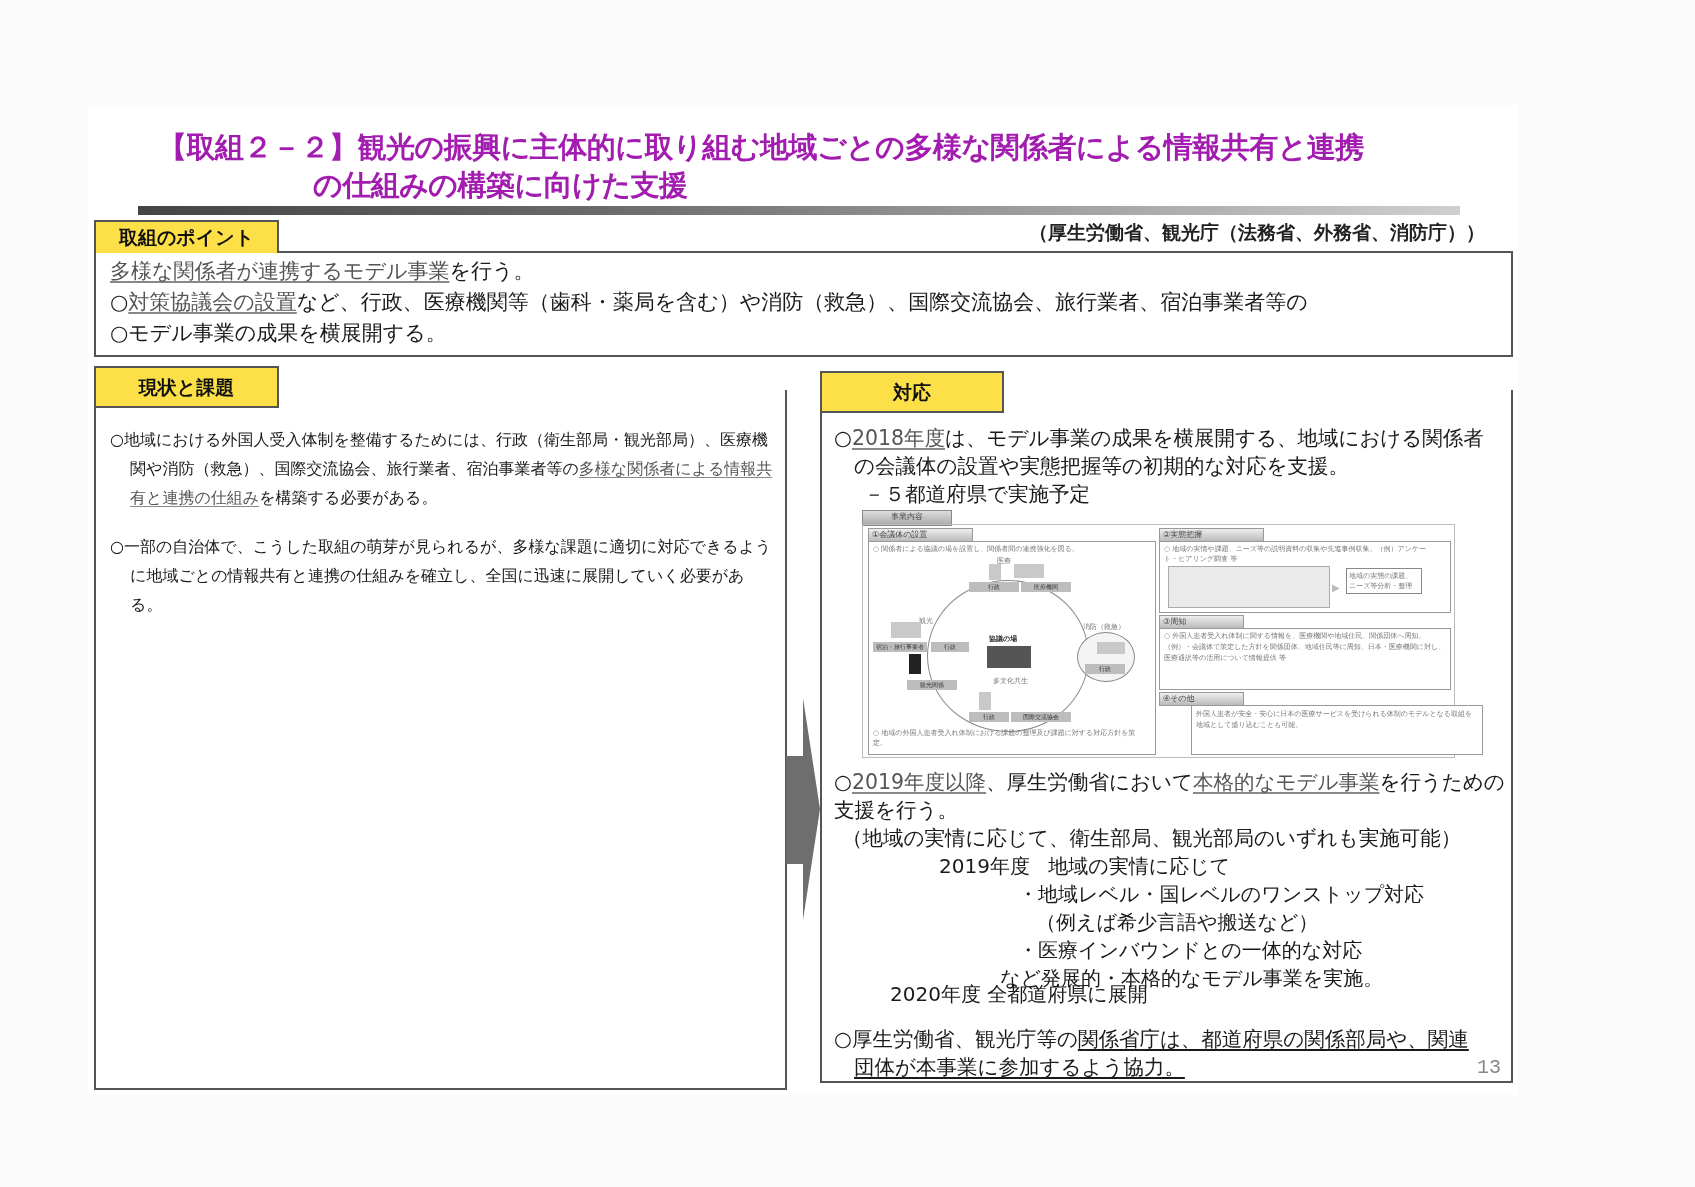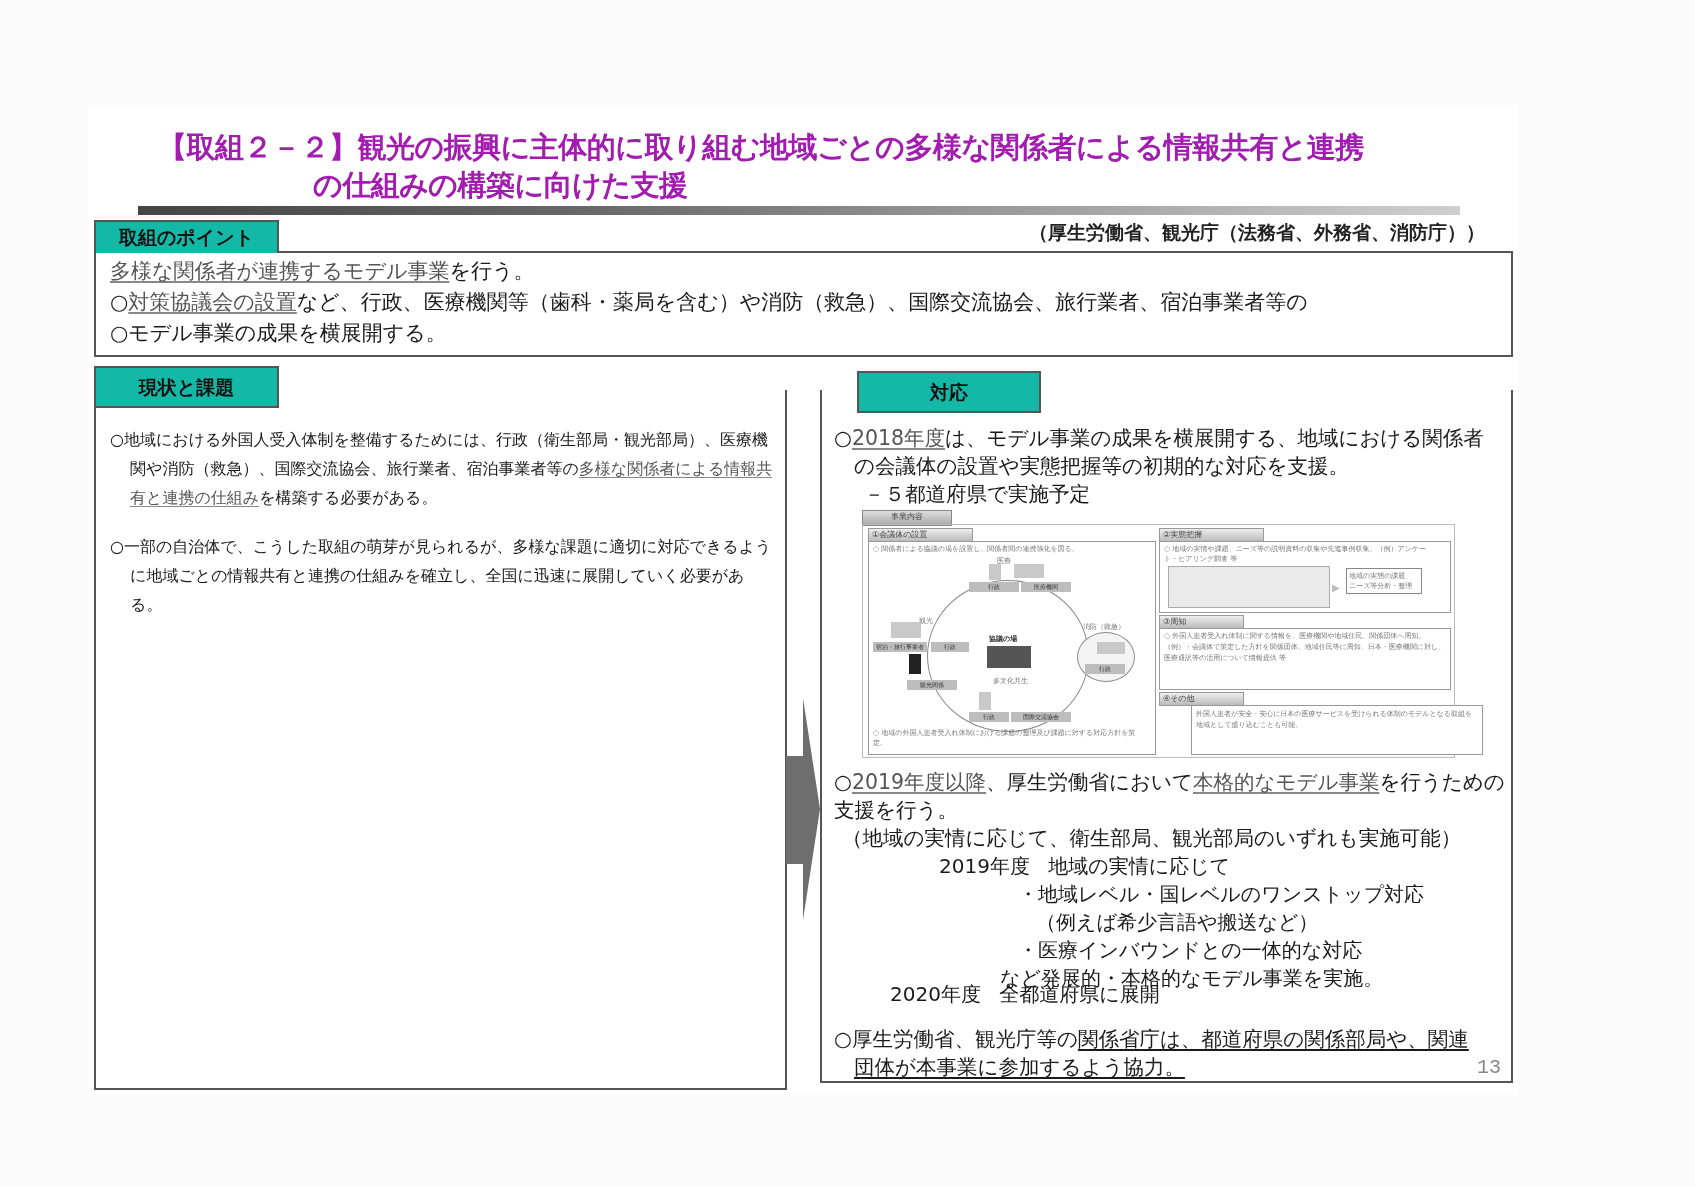--- a/index.html
+++ b/index.html
@@ -13,21 +13,21 @@
     position:absolute; left:158px; top:128px; width:1320px;
     font-size:29px; font-weight:bold; line-height:38px; letter-spacing:-0.5px; color:#a21caf;
   }
   .title .l2 { display:block; padding-left:155px; }
   .gbar {
     position:absolute; left:138px; top:206px; width:1322px; height:9px;
     background:linear-gradient(to right,#444 0%,#6a6a6a 35%,#9a9a9a 65%,#cfcfcf 100%);
   }
   .source { position:absolute; right:210px; top:220px; font-size:19px; font-weight:bold; color:#222; }
   .tab {
-    position:absolute; background:#14b8a6; border:2px solid #555; border-bottom:none;
+    position:absolute; background:#fde047; border:2px solid #555; border-bottom:none;
     font-weight:bold; font-size:19px; text-align:center; color:#111; z-index:2;
   }
   .box { position:absolute; border:2px solid #555; background:#fff; }
   .hline { position:absolute; height:2px; background:#555; }
   .txt { font-size:21px; line-height:31px; color:#1a1a1a; }
   .u { text-decoration:underline; text-decoration-color:#888; color:#555; text-underline-offset:3px; }
   .ud { text-decoration:underline; text-underline-offset:3px; }
   .p { margin:0; }
   .pnum { position:absolute; right:0; bottom:0; font-size:20px; color:#888; }
 
@@ -74,21 +74,21 @@
   <div class="txt" style="position:absolute; left:14px; top:35px; width:665px; font-size:16px; line-height:29px;">
     <p class="p" style="padding-left:20px; text-indent:-20px;"><span>○地域における外国人受入体制を整備するためには、行政（衛生部局・観光部局）、医療機関や消防（救急）、国際交流協会、旅行業者、宿泊事業者等の</span><span class="u">多様な関係者による情報共有と連携の仕組み</span><span>を構築する必要がある。</span></p>
     <p class="p" style="padding-left:20px; text-indent:-20px; margin-top:20px;">○一部の自治体で、こうした取組の萌芽が見られるが、多様な課題に適切に対応できるように地域ごとの情報共有と連携の仕組みを確立し、全国に迅速に展開していく必要がある。</p>
   </div>
 </div>
 
 <svg class="arrow-shape" viewBox="0 0 34 222">
   <polygon points="0,58 17,58 17,0 34,111 17,222 17,166 0,166" fill="#6e6e6e"></polygon>
 </svg>
 
-<div class="tab" style="left:820px; top:371px; width:180px; height:38px; line-height:38px; border-bottom:2px solid #555;margin-left:37px;">
+<div class="tab" style="left:820px; top:371px; width:180px; height:38px; line-height:38px; border-bottom:2px solid #555;">
   <span>対応</span>
 </div>
 <div class="hline" style="left:1000px; top:390px; width:511px;"></div>
 <div class="box" style="left:820px; top:390px; width:689px; height:691px; border-top:none;">
   <div class="pnum" style="right:10px; bottom:2px;font-family:Liberation Mono, monospace;">13</div>
 </div>
 
 <div class="txt abs" style="left:834px; top:424px; width:670px; font-size:20.5px; line-height:28px;">
   <p class="p" style="padding-left:20px; text-indent:-20px;"><span>○</span><span class="u">2018年度</span><span>は、モデル事業の成果を横展開する、地域における関係者の会議体の設置や実態把握等の初期的な対応を支援。</span></p>
   <p class="p" style="padding-left:30px;">－５都道府県で実施予定</p>
@@ -155,18 +155,18 @@
   <span style="margin-left:12px;">地域の実情に応じて</span>
 </div>
 <div class="txt abs" style="left:1010px; top:880px; font-size:20px; line-height:28px;">
   <p class="p" style="padding-left:8px;">・地域レベル・国レベルのワンストップ対応</p>
   <p class="p" style="padding-left:26px;">（例えば希少言語や搬送など）</p>
   <p class="p" style="padding-left:8px;">・医療インバウンドとの一体的な対応</p>
   <p class="p" style="margin-left:-10px;">など発展的・本格的なモデル事業を実施。</p>
 </div>
 <div class="txt abs" style="left:890px; top:980px; font-size:20px; line-height:28px;">
   <span>2020年度</span>
-  <span style="margin-left:12px;">全都道府県に展開</span>
+  <span style="margin-left:0;">全都道府県に展開</span>
 </div>
 
 <div class="txt abs" style="left:834px; top:1025px; width:640px; font-size:20.5px; line-height:28px;">
   <p class="p" style="padding-left:20px; text-indent:-20px;"><span>○厚生労働省、観光庁等の</span><span class="ud">関係省庁は、都道府県の関係部局や、関連団体が本事業に参加するよう協力。</span></p>
 </div>
 
 </body></html>

